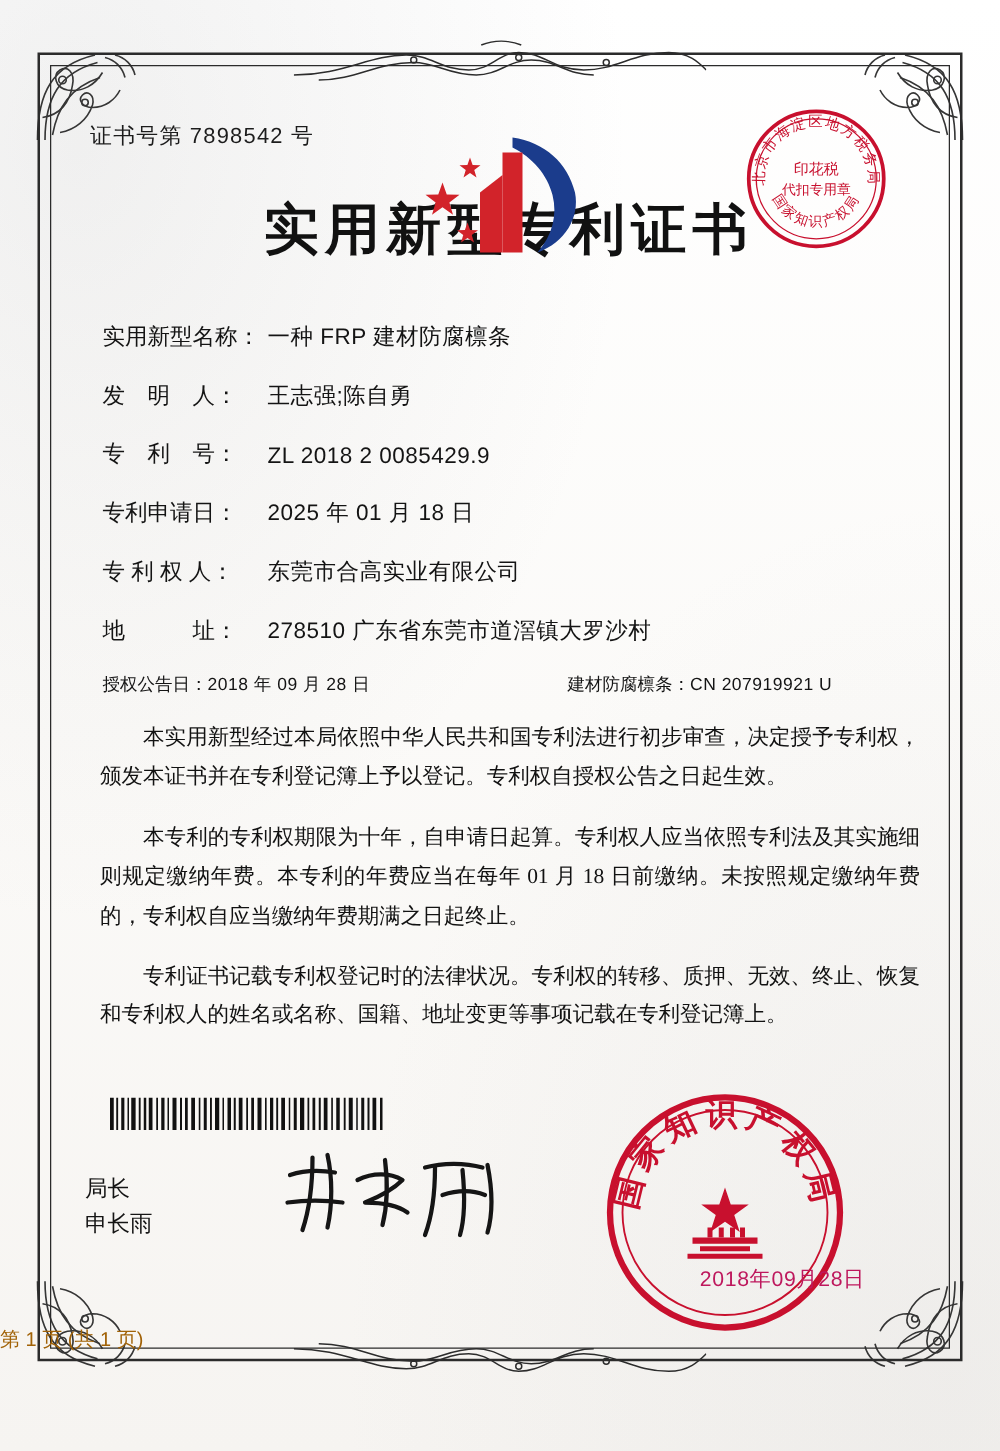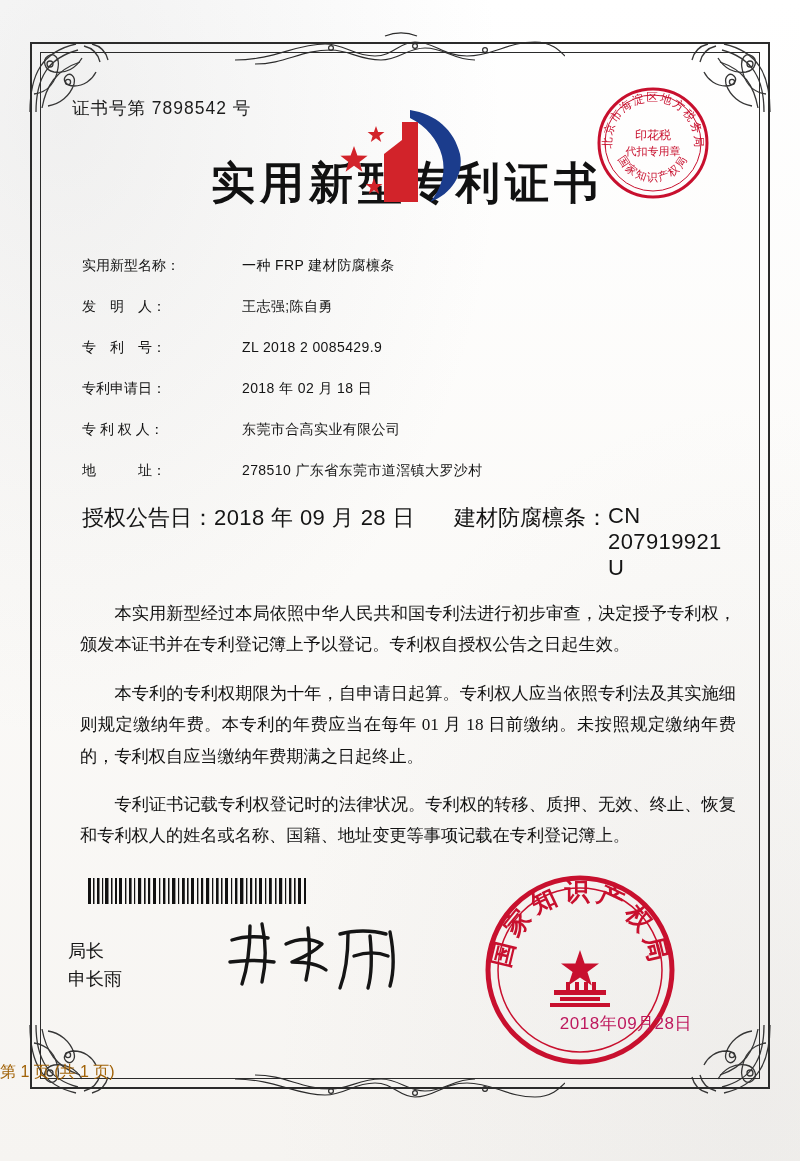--- a/index.html
+++ b/index.html
@@ -109,40 +109,39 @@
     letter-spacing: 5px;
     margin-top: 34px;
     color: #111;
   }
   .fields {
     margin-top: 44px;
     padding-left: 10px;
   }
   .field-row {
     display: flex;
-    align-items: flex-start;
+    align-items: flex-end;
     margin-bottom: 23px;
-    font-size: 14px;
-    font-family: "Liberation Sans", sans-serif;
-    gap: 28px;
+    font-size: 18px;
+    font-family: "Liberation Sans", sans-serif;
   }
   .field-label {
     white-space: pre;
     color: #141414;
     flex: 0 0 auto;
   }
   .field-label.w-wide { min-width: 132px; }
   .field-value {
     color: #141414;
     letter-spacing: 0.4px;
   }
   .field-row-split {
     display: flex;
     align-items: baseline;
-    font-size: 22px;
+    font-size: 14px;
     font-family: "Liberation Sans", sans-serif;
     margin-bottom: 16px;
   }
   .split-left { display: flex; flex: 0 0 auto; min-width: 372px; }
   .split-right { display: flex; }
 
   .paragraphs {
     margin-top: 16px;
     padding: 0 6px 0 8px;
   }
@@ -327,21 +326,21 @@
       <div class="field-row">
         <span class="field-label w-wide">发　明　人：</span>
         <span class="field-value">王志强;陈自勇</span>
       </div>
       <div class="field-row">
         <span class="field-label w-wide">专　利　号：</span>
         <span class="field-value">ZL 2018 2 0085429.9</span>
       </div>
       <div class="field-row">
         <span class="field-label w-wide">专利申请日：</span>
-        <span class="field-value">2018 年 02 月 18 日</span>
+        <span class="field-value">2025 年 01 月 18 日</span>
       </div>
       <div class="field-row">
         <span class="field-label w-wide">专 利 权 人：</span>
         <span class="field-value">东莞市合高实业有限公司</span>
       </div>
       <div class="field-row">
         <span class="field-label w-wide">地　　　址：</span>
         <span class="field-value">278510 广东省东莞市道滘镇大罗沙村</span>
       </div>
 

